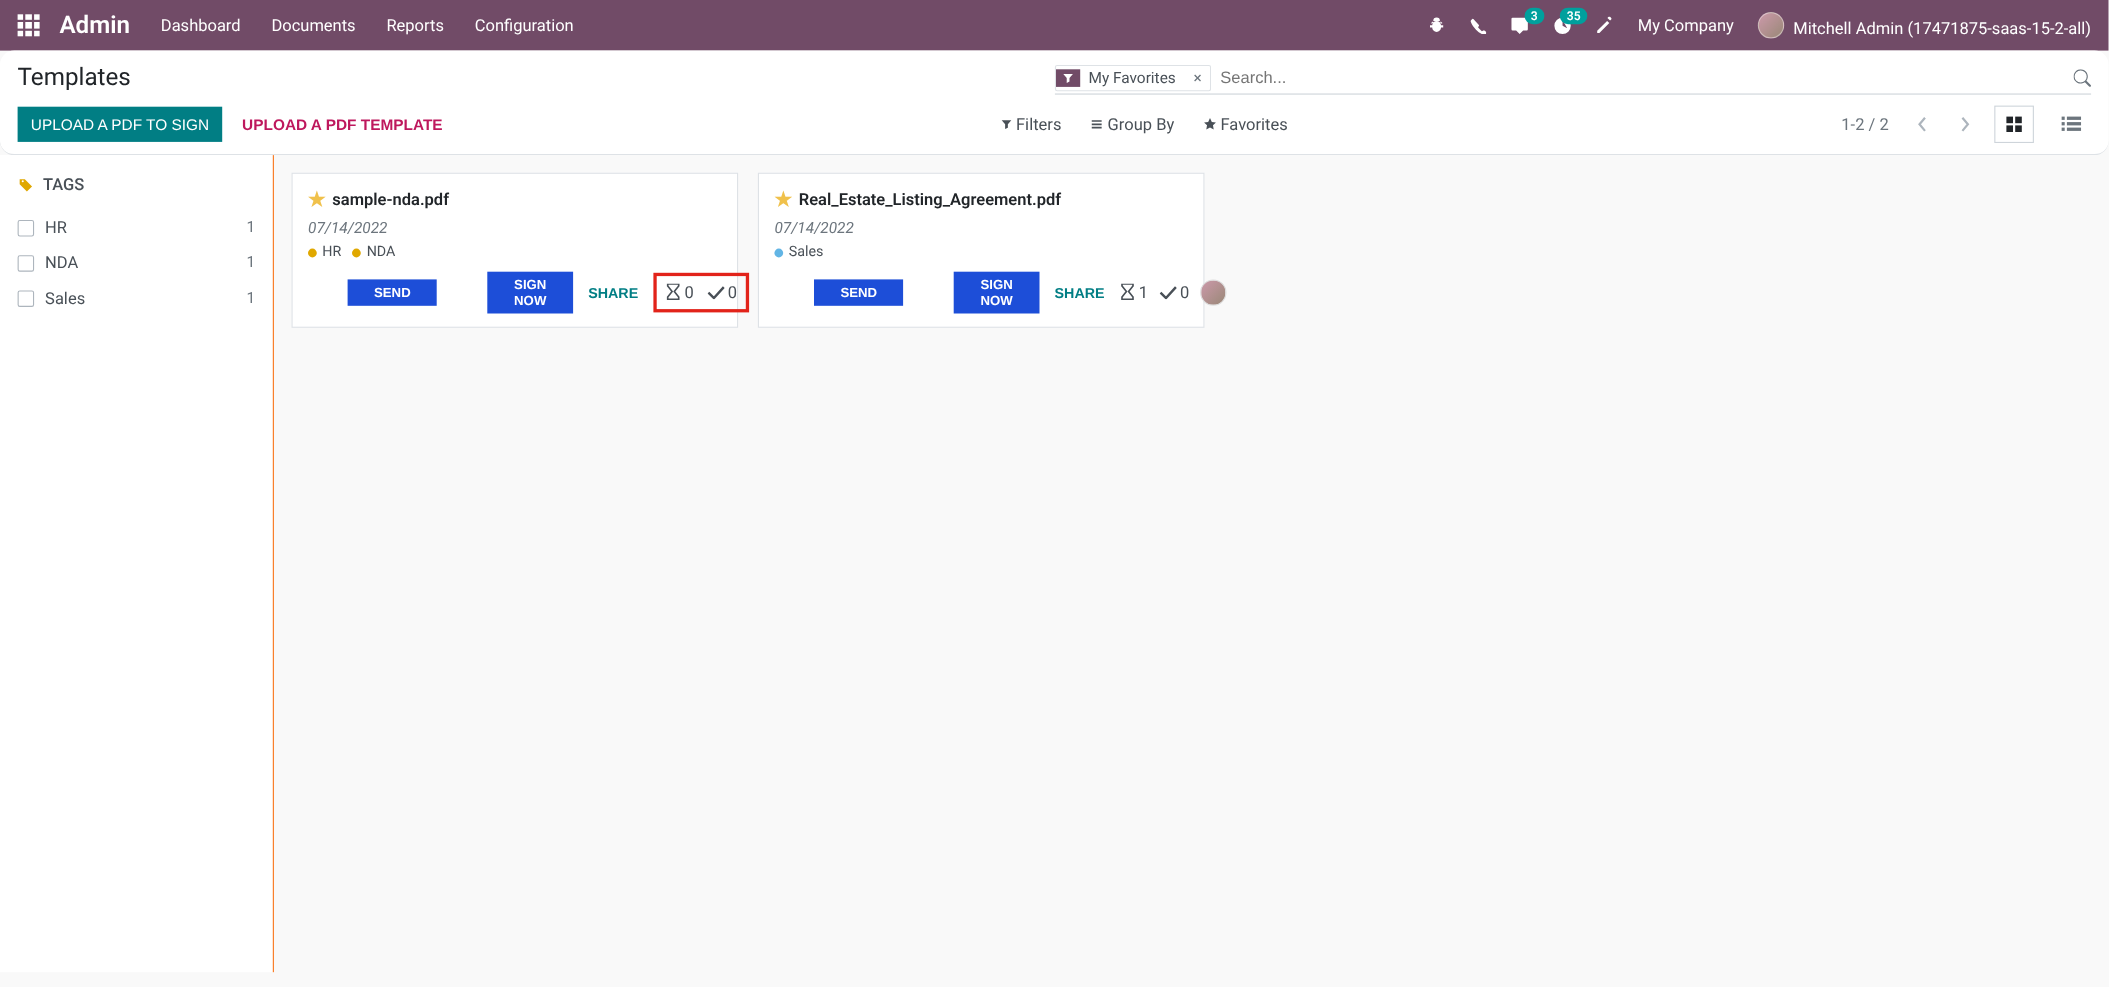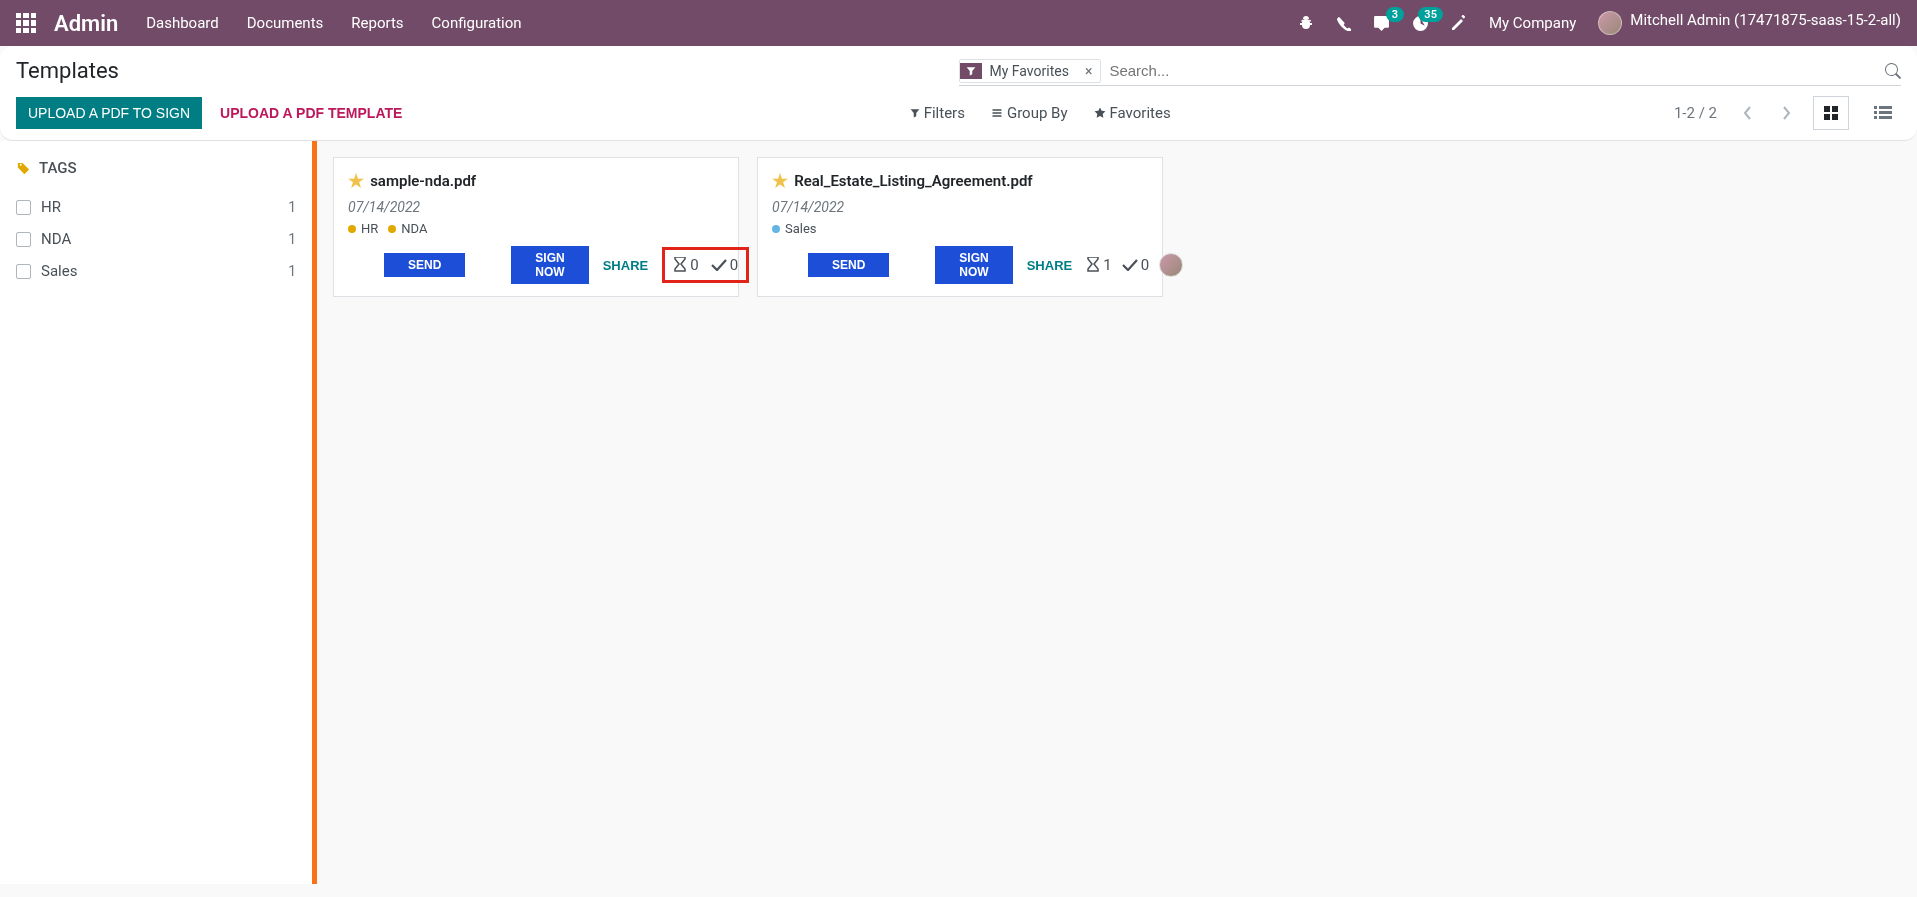--- a/index.html
+++ b/index.html
@@ -9,21 +9,21 @@
 .navbar { background: #714b67; height: 46px; display: flex; align-items: center; padding: 0 16px; color: #fff; }
 .navbar .apps-icon { width: 20px; height: 20px; display: grid; grid-template-columns: repeat(3, 1fr); grid-template-rows: repeat(3, 1fr); gap: 2px; margin-right: 18px; cursor: pointer; }
 .navbar .apps-icon span { background: #fff; width: 100%; height: 100%; }
 .navbar .brand { font-size: 22px; font-weight: 600; margin-right: 28px; }
 .navbar .nav-links { display: flex; gap: 28px; }
 .navbar .nav-links a { color: #fff; text-decoration: none; font-size: 15px; }
 .navbar .nav-right { margin-left: auto; display: flex; align-items: center; gap: 22px; }
 .navbar .icon-btn { color: #fff; cursor: pointer; position: relative; font-size: 16px; }
 .navbar .badge { position: absolute; top: -8px; right: -14px; background: #00a09d; color: #fff; border-radius: 10px; font-size: 11px; padding: 1px 6px; font-weight: 600; }
 .navbar .company { font-size: 15px; }
-.navbar .user { display: flex; align-items: flex-start; gap: 8px; font-size: 15px; }
+.navbar .user { display: flex; align-items: flex-end; gap: 8px; font-size: 15px; }
 .navbar .avatar { width: 24px; height: 24px; border-radius: 50%; background: linear-gradient(135deg,#c9a,#987); display: inline-block; border:1px solid rgba(255,255,255,0.4);}
 
 
 .control-panel { background: #fff; border-bottom: 1px solid #dee2e6; padding: 12px 16px 0; border-radius: 13px; }
 .cp-row1 { display: flex; align-items: flex-start; justify-content: space-between; margin-bottom: 10px; }
 .cp-title { font-size: 22px; color: #212529; }
 .cp-search-wrap { flex: 0 0 50%; display: flex; align-items: center; border-bottom: 1px solid #ced4da; padding-bottom: 2px; }
 .cp-search-tags { display: flex; align-items: center; gap: 4px; }
 .cp-tag { display: inline-flex; align-items: center; border: 1px solid #dee2e6; border-radius: 2px; overflow: hidden; font-size: 14px; }
 .cp-tag .tag-icon { background: #714b67; color: #fff; padding: 3px 6px; display: flex; align-items: center; }
@@ -39,21 +39,21 @@
 .cp-filters { display: flex; gap: 26px; align-items: center; color: #495057; font-size: 15px; }
 .cp-filters .f-item { cursor: pointer; display: inline-flex; align-items: center; gap: 4px; }
 .cp-views { display: flex; align-items: center; gap: 16px; }
 .cp-pager { color: #6c757d; font-size: 15px; margin-right: 4px; }
 .cp-arrow { color: #adb5bd; cursor: pointer; font-size: 16px; padding: 4px 6px; }
 .cp-view-btn { width: 36px; height: 34px; border: 1px solid transparent; display: inline-flex; align-items: center; justify-content: center; cursor: pointer; color: #6c757d; font-size: 18px; }
 .cp-view-btn.active { border-color: #ced4da; color: #212529; background: #fff; }
 
 
 .main-area { display: flex; height: calc(100vh - 46px - 108px); }
-.sidebar { width: 317px; background: #fff; border-right: 5px solid #f97316; padding: 18px 16px; }
+.sidebar { width: 249px; background: #fff; border-right: 1px solid #f97316; padding: 18px 16px; }
 .sidebar .sb-header { display: flex; align-items: center; gap: 8px; color: #495057; font-weight: 500; margin-bottom: 14px; font-size: 15px;}
 .sidebar .sb-header .tag-icon-solid { color: #e0a800; }
 .sidebar .sb-item { display: flex; align-items: center; justify-content: space-between; padding: 7px 0; font-size: 15px; color: #495057; cursor: pointer; }
 .sidebar .sb-item .cbox { width: 15px; height: 15px; border: 1px solid #adb5bd; border-radius: 2px; margin-right: 10px; }
 .sidebar .sb-item .label-wrap { display: flex; align-items: center; }
 .sidebar .sb-item .count { color: #6c757d; font-size: 14px; }
 
 
 .kanban { flex: 1; padding: 16px; display: flex; gap: 18px; align-items: flex-start; flex-wrap: wrap; }
 .card { width: 406px; background: #fff; border: 1px solid #dee2e6; padding: 12px 14px; }

